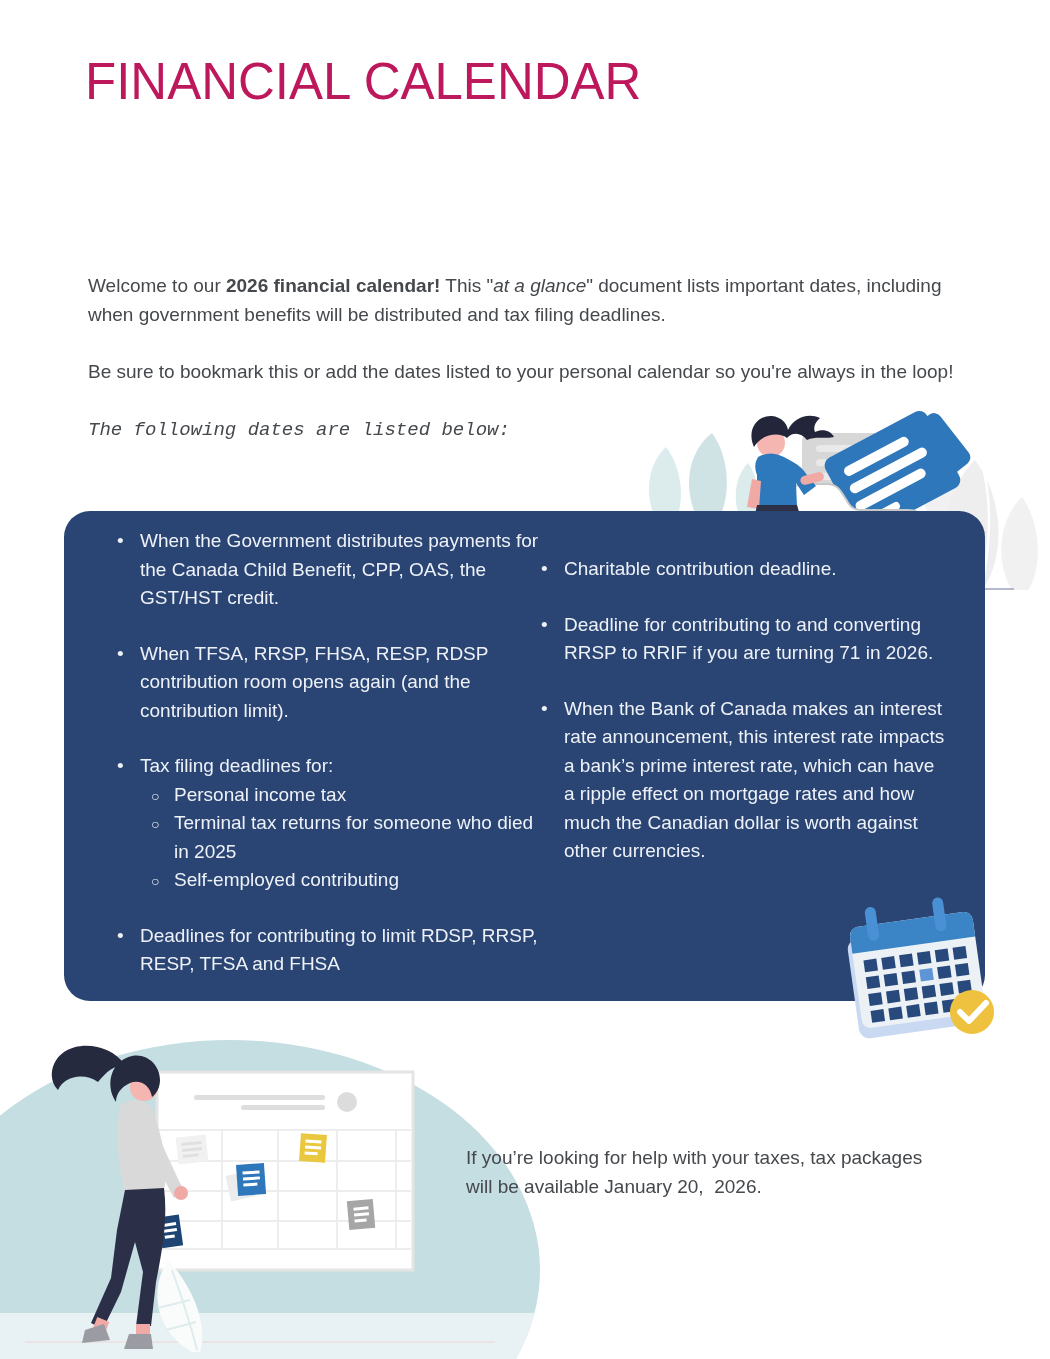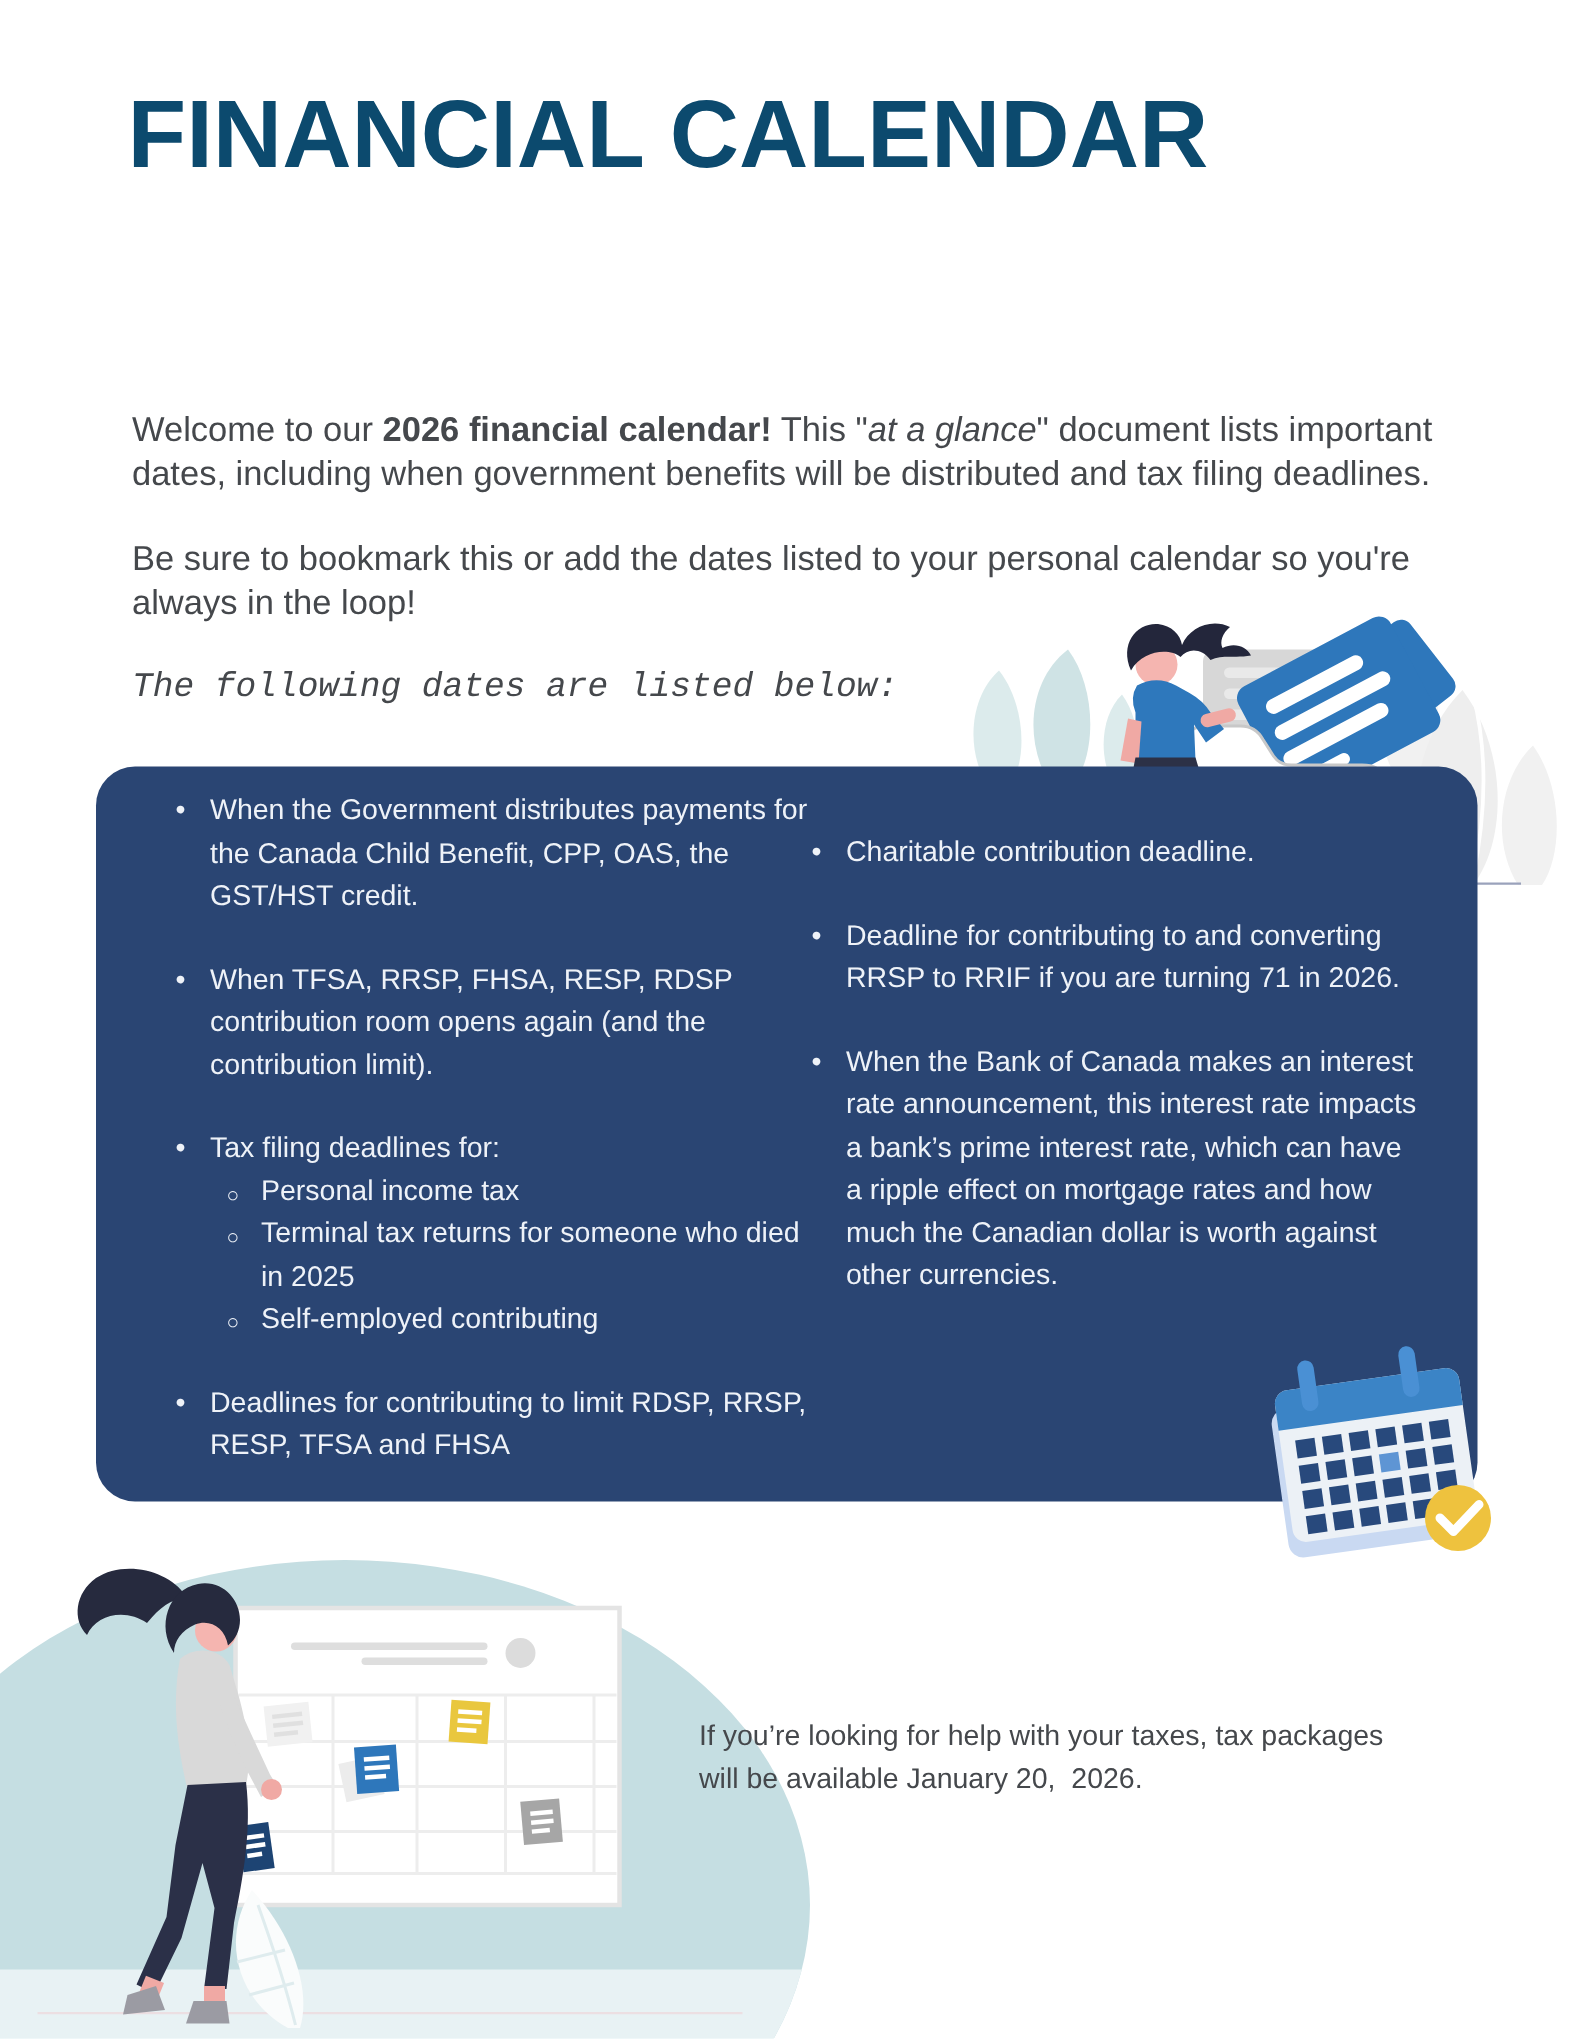--- a/index.html
+++ b/index.html
@@ -3,23 +3,23 @@
 <meta charset="utf-8">
 <style>
   html,body{margin:0;padding:0;}
   body{
     width:1050px;height:1359px;position:relative;overflow:hidden;
     background:#ffffff;font-family:"Liberation Sans", sans-serif;
   }
   
   .title-block{position:absolute;left:85px;top:46px;z-index:2;}
   .title-year{margin:0;font-size:92px;font-weight:700;color:#3779b8;line-height:0.98;letter-spacing:-1px;}
-  .title-sub{margin:6px 0 0 0;font-size:64px;font-weight:700;color:#0c4a6e;letter-spacing:0;}
-  
-  .intro{position:absolute;left:88px;top:272px;width:890px;font-size:23px;line-height:28.5px;color:#45484c;z-index:2;}
+  .title-sub{margin:6px 0 0 0;font-size:51px;font-weight:400;color:#be185d;letter-spacing:0;}
+  
+  .intro{position:absolute;left:88px;top:272px;width:890px;font-size:19px;line-height:28.5px;color:#45484c;z-index:2;}
   .intro p{margin:0 0 29px 0;}
   .intro p.note{margin:0;font-style:italic;font-family:Liberation Mono, monospace;}
   .intro b{font-weight:700;}
   .intro i{font-style:italic;}
   
   .highlight-box{
     position:absolute;left:64px;top:511px;width:921px;height:490px;
     background:#2a4573;border-radius:26px;z-index:2;
   }
   .col-left{position:absolute;left:36px;top:16px;width:442px;}

